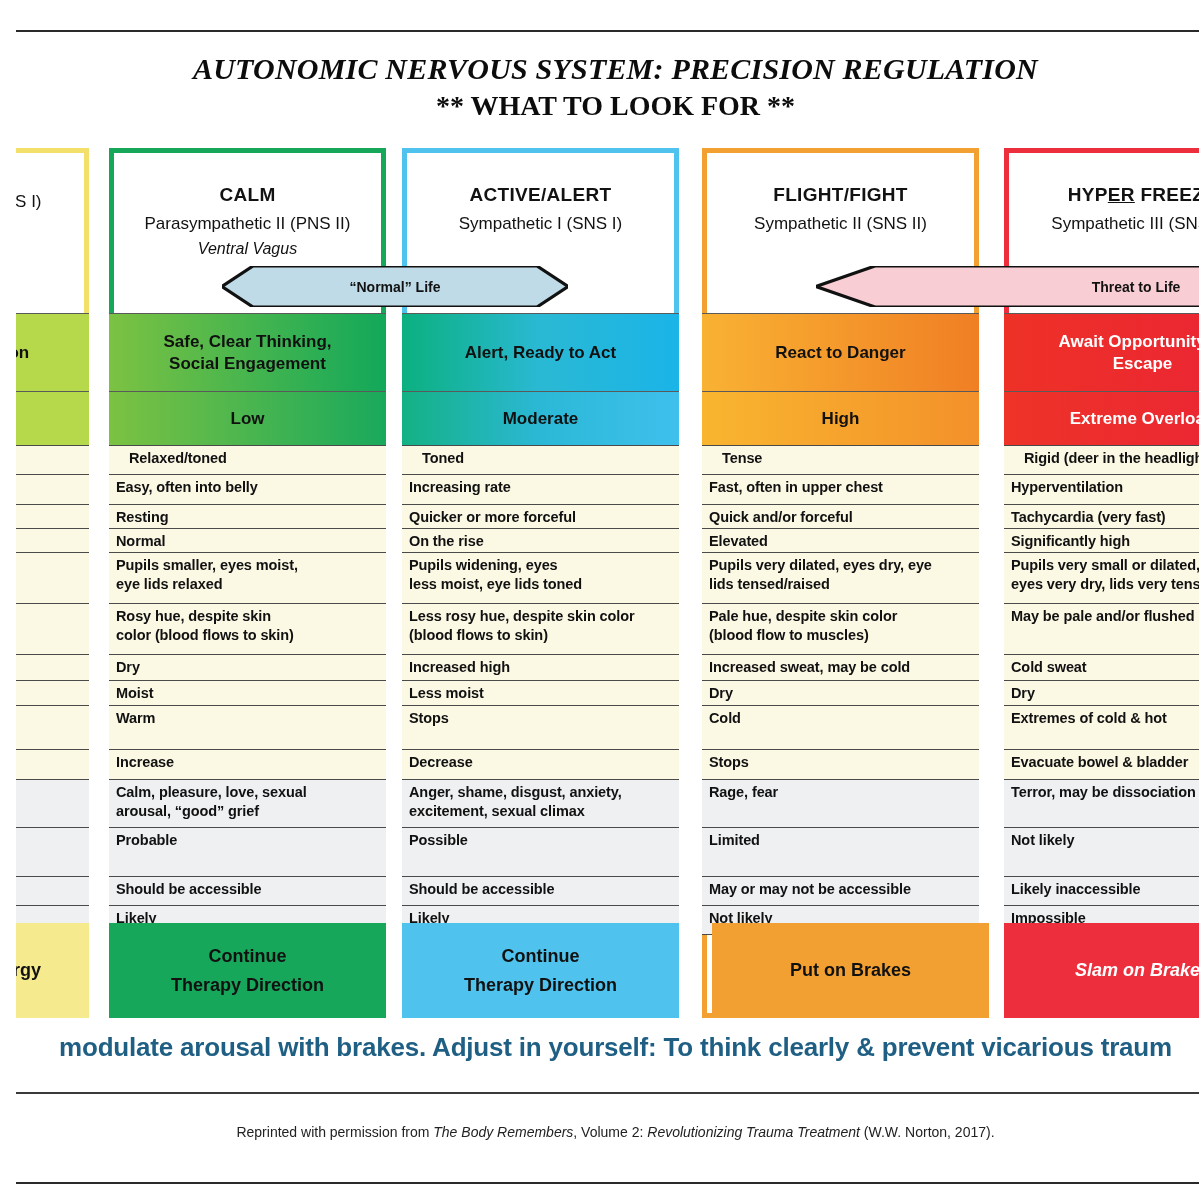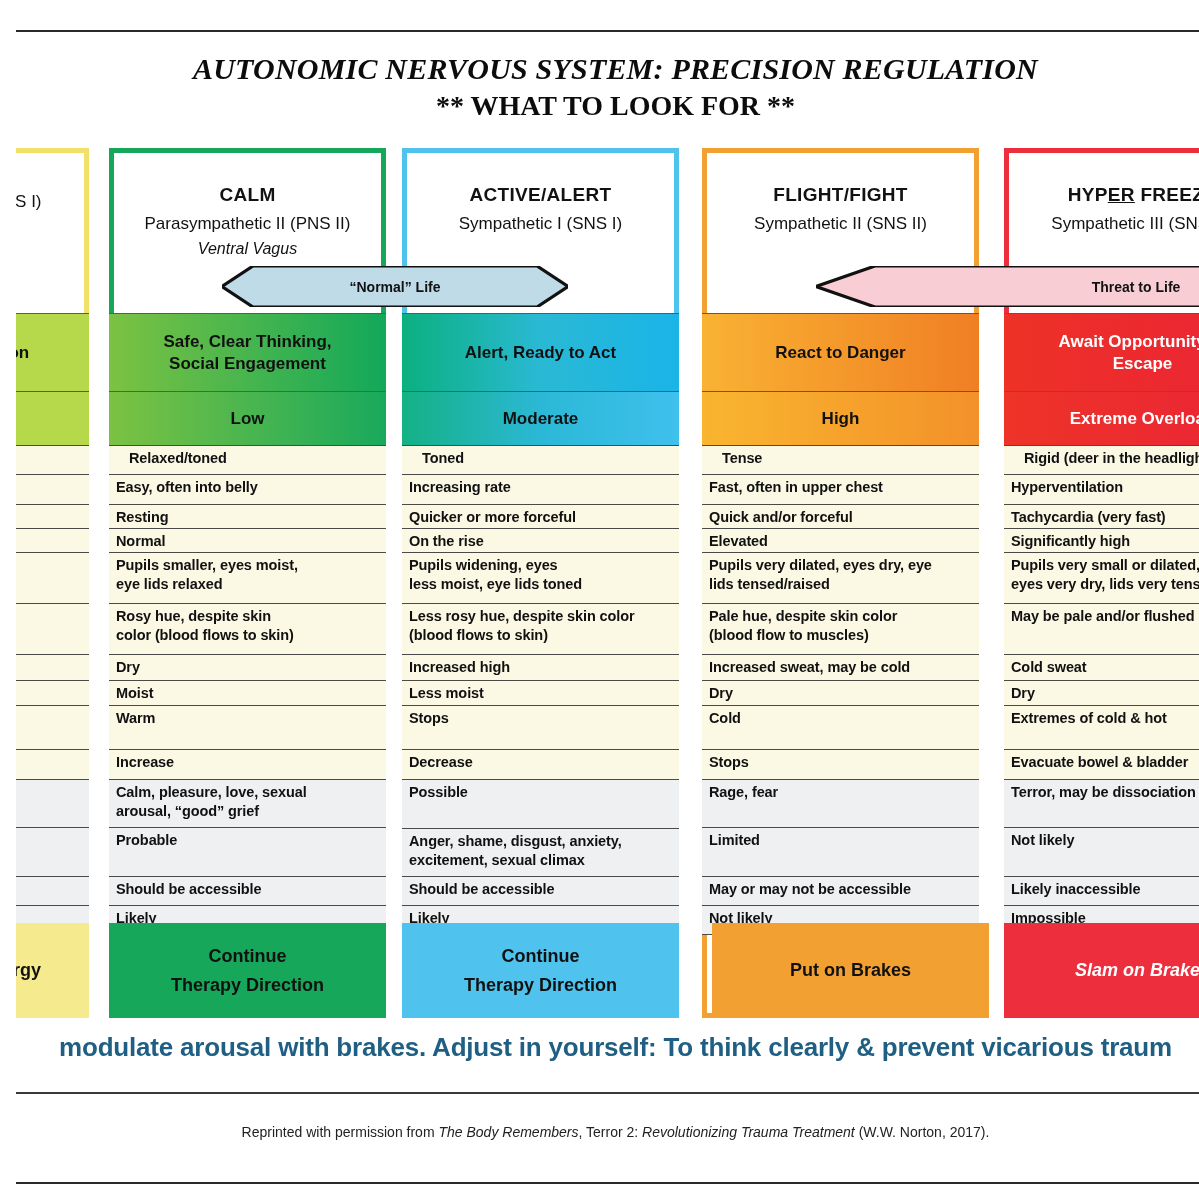--- a/index.html
+++ b/index.html
@@ -254,22 +254,22 @@
         <div class="row cream first h1">Toned</div>
         <div class="row cream h2">Increasing rate</div>
         <div class="row cream h3">Quicker or more forceful</div>
         <div class="row cream h4">On the rise</div>
         <div class="row cream h5">Pupils widening, eyes<br>less moist, eye lids toned</div>
         <div class="row cream h6">Less rosy hue, despite skin color<br>(blood flows to skin)</div>
         <div class="row cream h7">Increased high</div>
         <div class="row cream h8">Less moist</div>
         <div class="row cream h9">Stops</div>
         <div class="row cream h10">Decrease</div>
+        <div class="row grey h11">Anger, shame, disgust, anxiety,<br>excitement, sexual climax</div>
         <div class="row grey h12">Possible</div>
-        <div class="row grey h11">Anger, shame, disgust, anxiety,<br>excitement, sexual climax</div>
         <div class="row grey h13">Should be accessible</div>
         <div class="row grey h14">Likely</div>
       </div>
       <div class="band-action bg-c2-act">
         <span>Continue<br>Therapy Direction</span>
       </div>
     </div>
 
     <div class="col c3">
       <div class="colbox"></div>
@@ -351,17 +351,17 @@
   <svg class="arrow-normal-outline" style="left:800px;width:420px;" viewBox="0 0 420 41" preserveAspectRatio="none">
     <polygon points="0,20.5 59,0 420,0 420,41 59,41" fill="none" stroke="#111" stroke-width="3.2"></polygon>
   </svg>
   <div class="arrow-label lbl-threat">Threat to Life</div>
 
   <div class="footer">
     <div class="foot-blue">modulate arousal with brakes. Adjust in yourself: To think clearly &amp; prevent vicarious traum</div>
   </div>
   <div class="foot-rule"></div>
   <div class="foot-reprint">
-    <span>Reprinted with permission from </span><i>The Body Remembers</i><span>, Terror 2: </span><i>Revolutionizing Trauma Treatment</i><span> (W.W. Norton, 2017).</span>
+    <span>Reprinted with permission from </span><i>The Body Remembers</i><span>, Volume 2: </span><i>Revolutionizing Trauma Treatment</i><span> (W.W. Norton, 2017).</span>
   </div>
   <div class="bottom-rule"></div>
 
 </div>
 
 </body></html>

